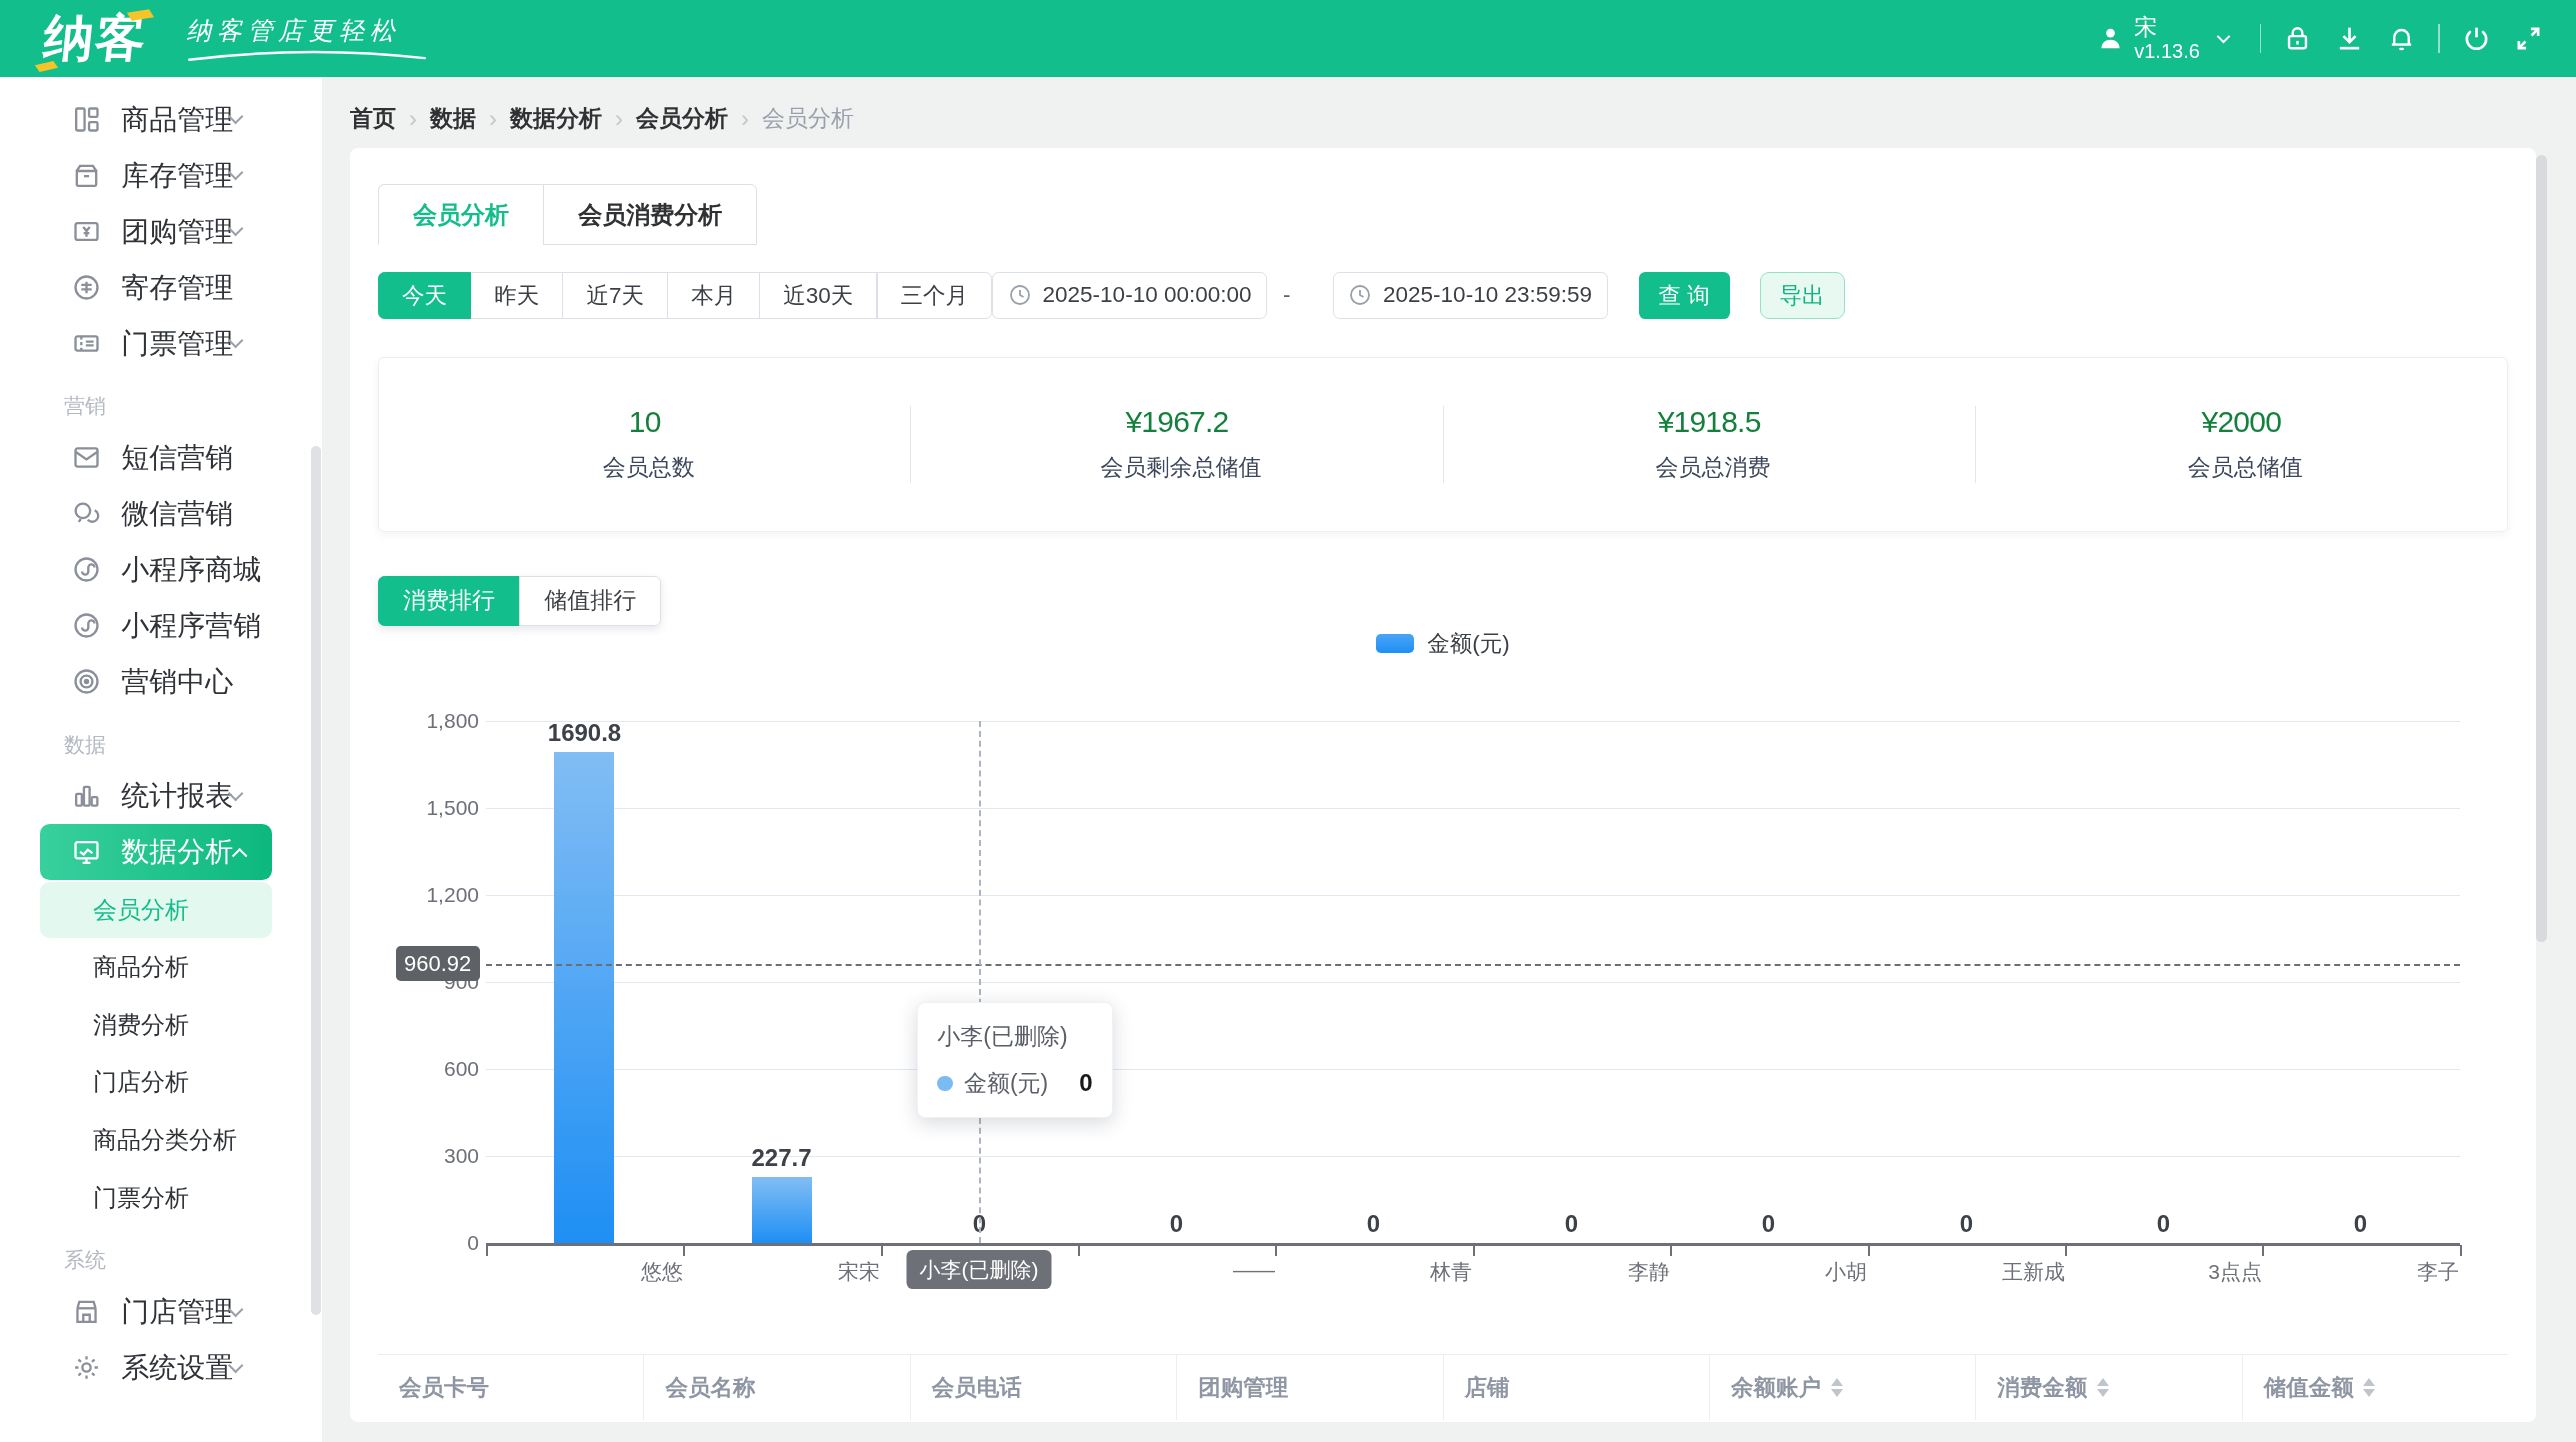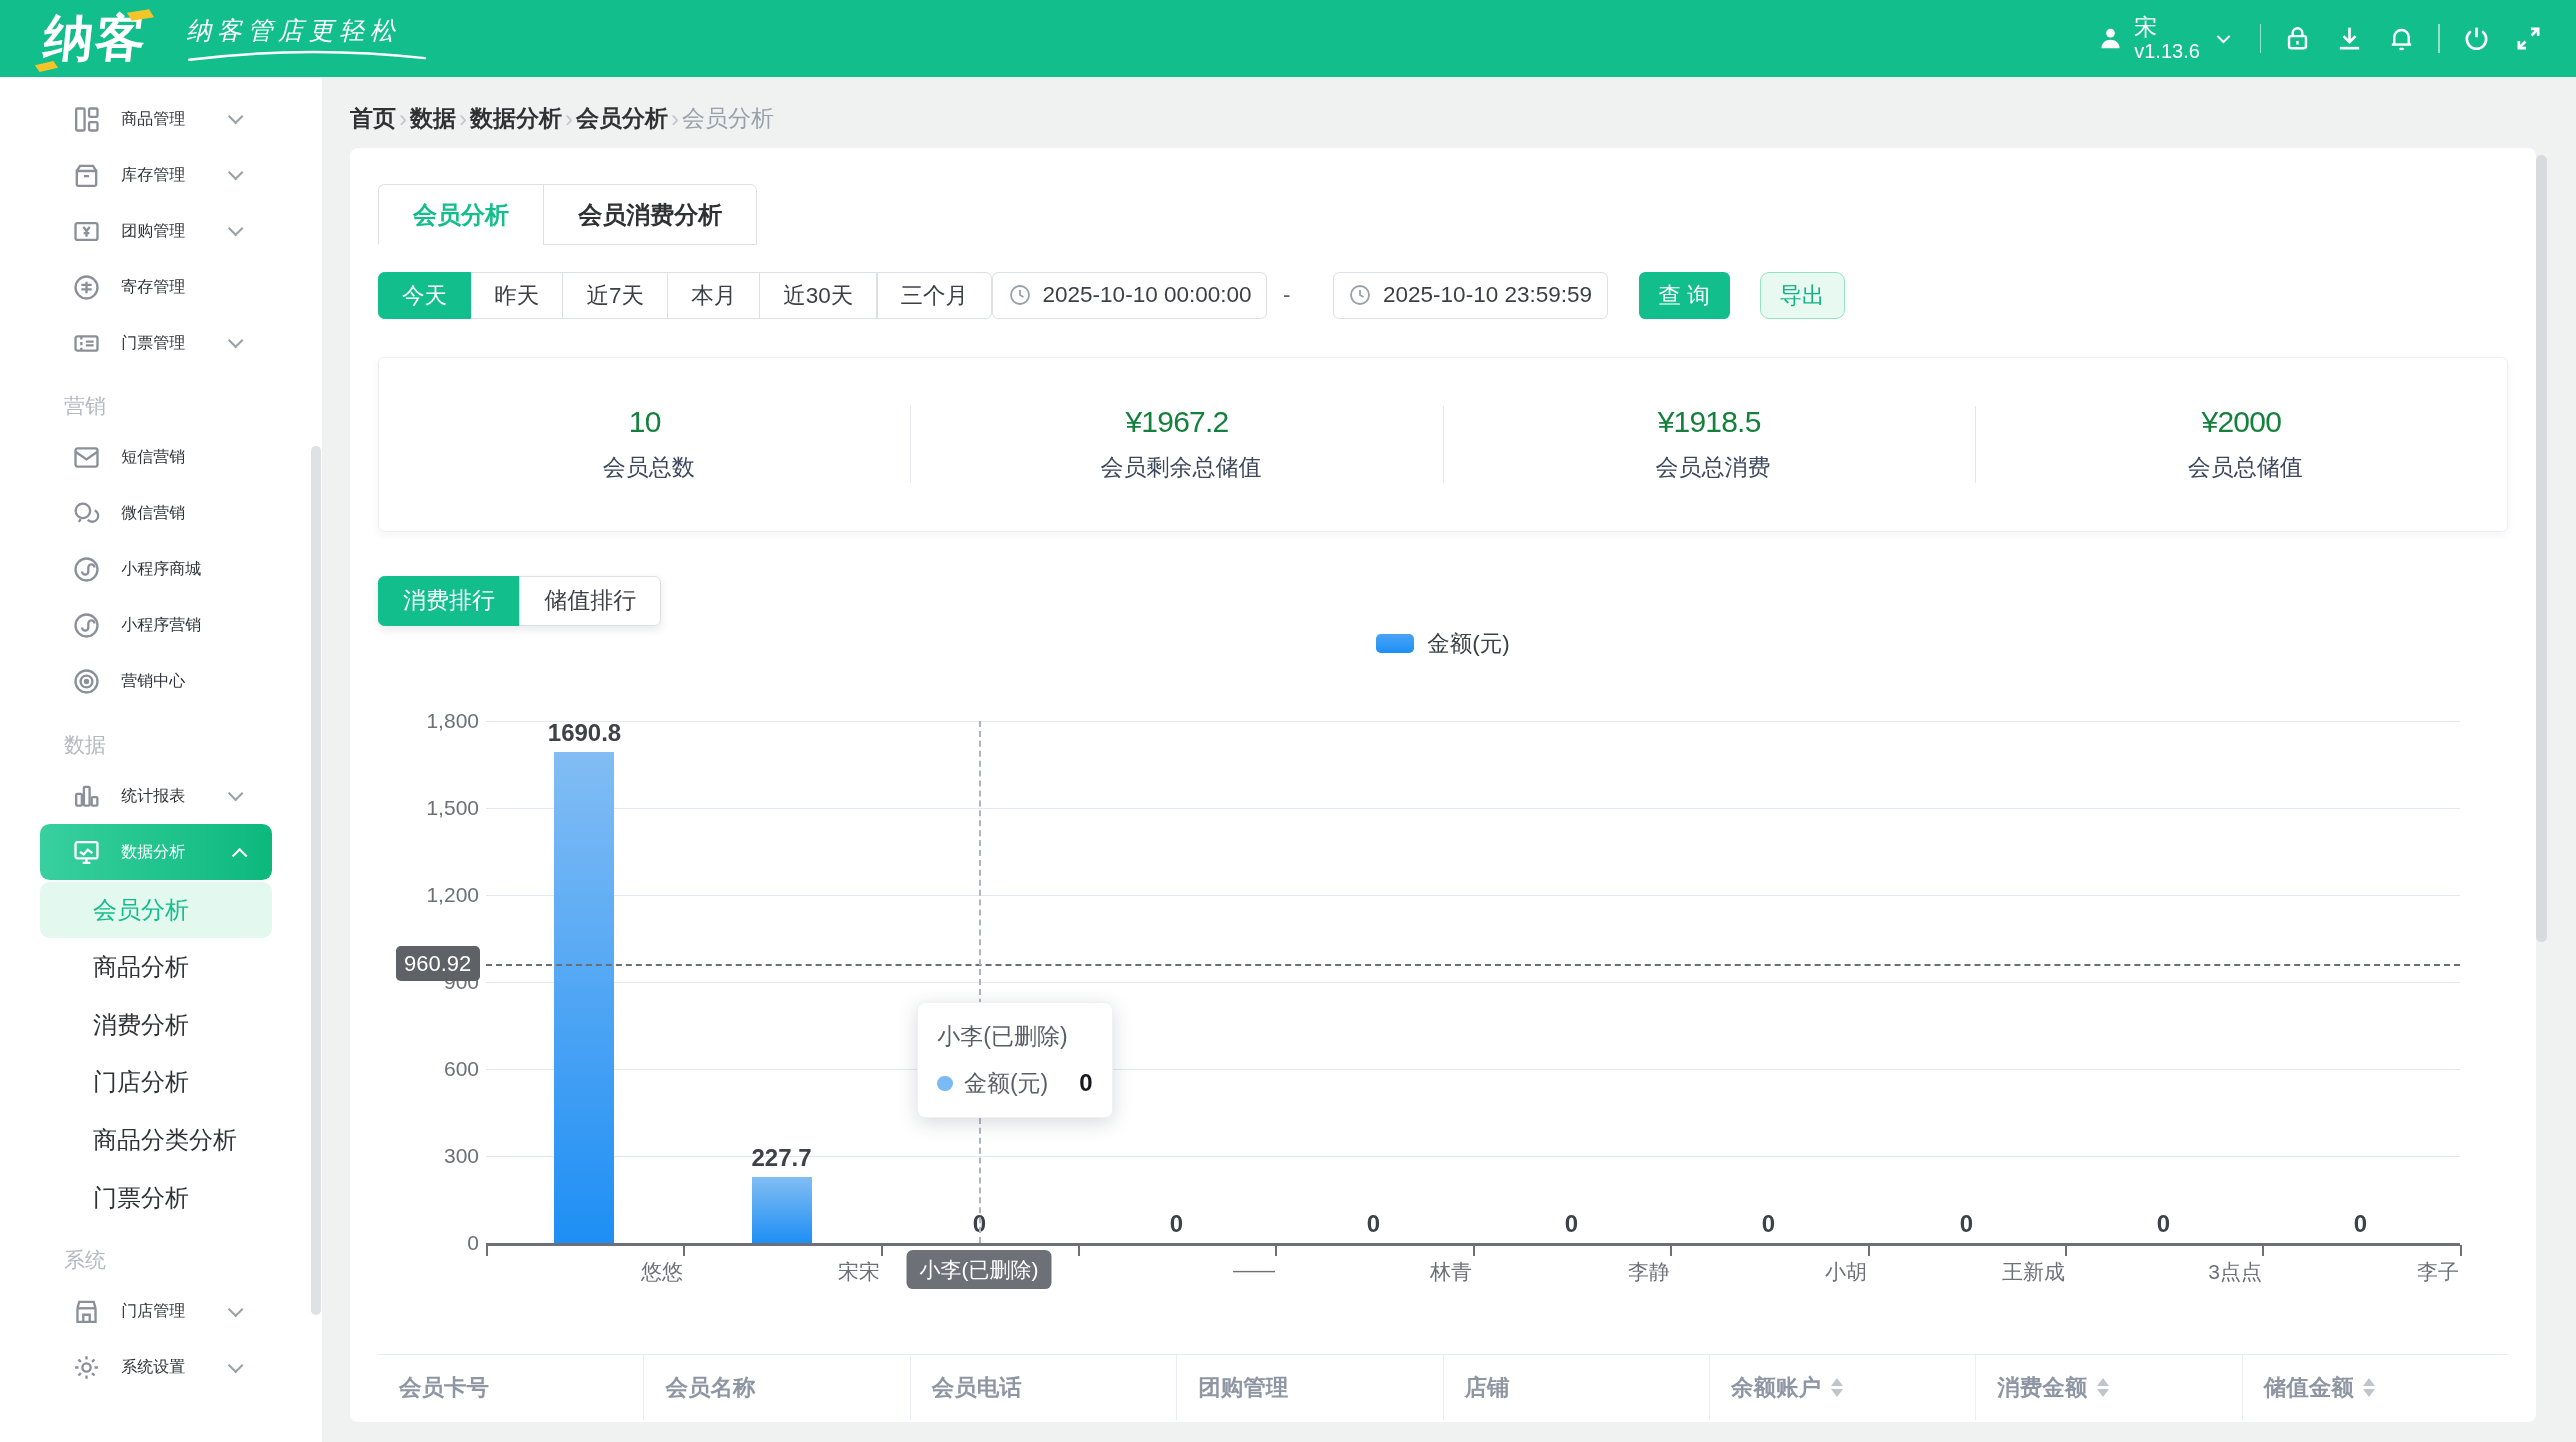--- a/index.html
+++ b/index.html
@@ -25,36 +25,36 @@
   .tb-divider { width:1.6px; height:29px; background:rgba(255,255,255,.55); }
 
   
   .main { display:flex; height:1365px; }
   .sidebar { width:322px; background:#fff; position:relative; padding-top:14.5px; flex:none; }
   .content { flex:1; padding-left:28px; position:relative; }
 
   
   .menu-item { height:56px; display:flex; align-items:center; padding-left:71px; cursor:pointer; position:relative; color:#2F3338; }
   .menu-item .mi-icon { width:31px; height:31px; color:#8A8F99; margin-right:19.3px; flex:none; display:flex; align-items:center; }
-  .menu-item .mi-label { font-size:16px; }
+  .menu-item .mi-label { font-size:28px; }
   .menu-item .chev { position:absolute; right:81px; width:11.3px; height:11.3px; border-right:2.4px solid #9AA0A8; border-bottom:2.4px solid #9AA0A8; }
   .chev.down { transform:rotate(45deg); margin-top:-4.8px; }
   .chev.up { transform:rotate(-135deg); margin-top:6.4px; }
   .menu-item.active { margin:0 50px 0 40px; padding-left:31px; height:56px; border-radius:9.7px;
      background:linear-gradient(90deg,#38D09E,#0CB87D); color:#fff; }
   .menu-item.active .mi-icon { color:#fff; }
   .menu-item.active .mi-label { font-weight:500; }
   .menu-item.active .chev { right:27px; border-color:#fff; }
   .menu-section { height:47px; display:flex; align-items:center; padding-left:64px; font-size:21px; color:#B4B9C2; margin-top:11.3px; }
   .submenu-item { height:56px; margin:1.6px 50px 1.6px 40px; border-radius:9.7px; display:flex; align-items:center; padding-left:53px; font-size:24px; color:#2F3338; cursor:pointer; }
   .submenu-item.active { background:#E3F8EE; color:#12BE8B; font-weight:500; }
   .side-scrollbar { position:absolute; left:311px; top:369px; width:9.7px; height:869px; background:#DFE1E4; border-radius:4.8px; }
 
   
-  .breadcrumb { margin-top:27px; height:29px; display:flex; align-items:center; gap:3px; font-size:23px; }
+  .breadcrumb { margin-top:27px; height:29px; display:flex; align-items:center; gap:13px; font-size:23px; }
   .crumb { font-weight:700; color:#303133; cursor:pointer; }
   .crumb.last { font-weight:400; color:#9AA1AC; cursor:default; }
   .crumb-sep { color:#C3C7CE; font-size:24px; font-weight:400; }
 
   
   .card { margin-top:15.3px; width:2186px; height:1274px; background:#fff; border-radius:8px; padding:36px 28px 0 28px; position:relative; overflow:hidden; }
 
   
   .page-tabs { display:flex; height:61px; }
   .page-tab { height:61px; padding:0 34px; display:flex; align-items:center; font-size:24px; font-weight:700; color:#303133;

